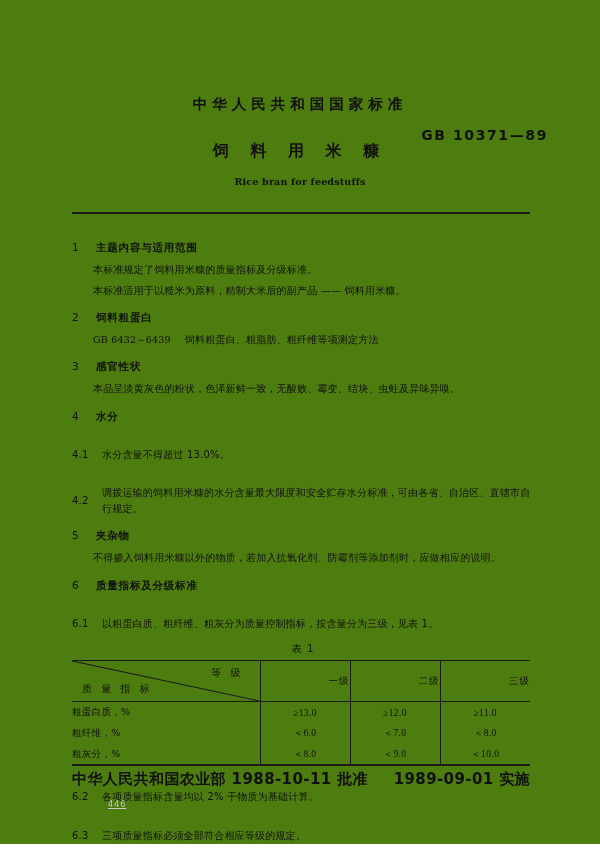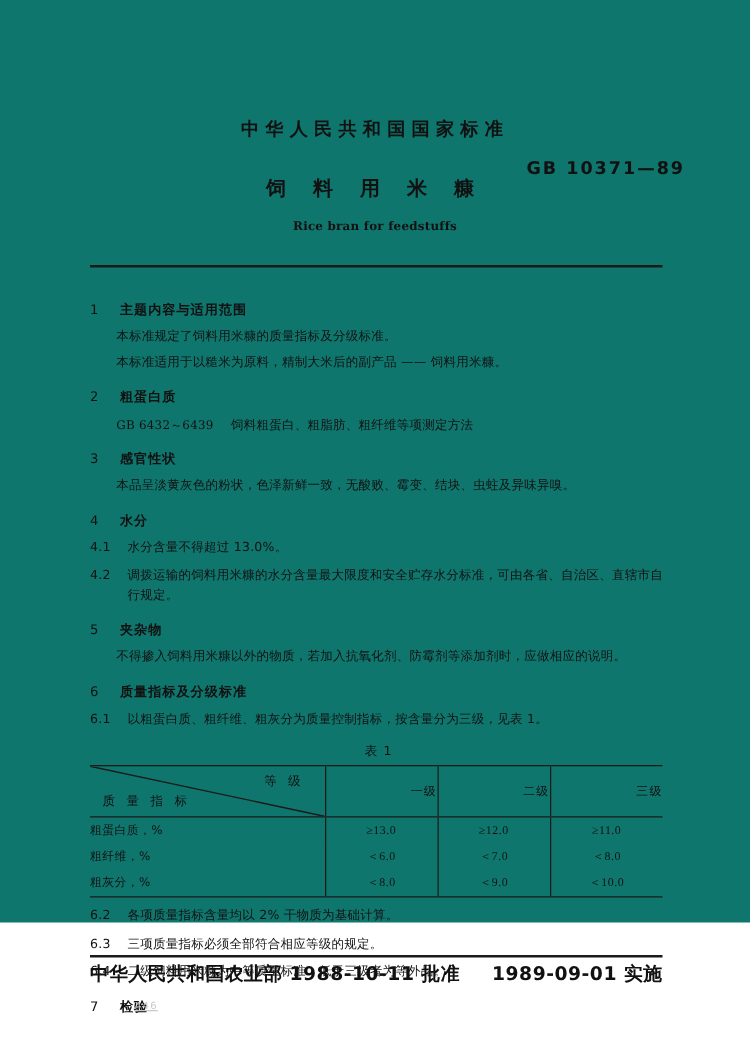--- a/index.html
+++ b/index.html
@@ -13,22 +13,22 @@
     position: relative;
     font-family: "DejaVu Sans", "Liberation Sans", sans-serif;
     color: #111111;
     overflow: hidden;
   }
 
   .page {
     position: absolute;
     left: 0; top: 0;
     width: 600px;
-    height: 738px;
-    background: #0f766e;
+    height: 844px;
+    background: #4d7c0f;
   }
 
   
   .header {
     position: absolute;
     left: 0;
     top: 96px;
     width: 600px;
     text-align: center;
   }
@@ -115,24 +115,24 @@
     color: #111;
     margin-top: 7px;
     text-indent: 21px;
     line-height: 1.55;
     letter-spacing: 0.2px;
   }
   .para.tight { margin-top: 5px; }
 
   .numpara {
     display: flex;
-    align-items: flex-start;
-    font-size: 10px;
-    color: #111;
-    margin-top: 7px;
+    align-items: center;
+    font-size: 10px;
+    color: #111;
+    margin-top: 23px;
     line-height: 1.55;
     letter-spacing: 0.2px;
   }
   .numpara .num {
     width: 30px;
     flex: none;
   }
   .numpara .txt { flex: 1; }
 
   .ref-line {
@@ -274,21 +274,21 @@
 
     <div class="sec">
       <span class="num">1</span>
       <span class="txt">主题内容与适用范围</span>
     </div>
     <div class="para">本标准规定了饲料用米糠的质量指标及分级标准。</div>
     <div class="para tight">本标准适用于以糙米为原料，精制大米后的副产品 —— 饲料用米糠。</div>
 
     <div class="sec">
       <span class="num">2</span>
-      <span class="txt">粗蛋白质</span>
+      <span class="txt">饲料粗蛋白</span>
     </div>
     <div class="ref-line">
       <span class="gbcode">GB 6432～6439</span><span>饲料粗蛋白、粗脂肪、粗纤维等项测定方法</span>
     </div>
 
     <div class="sec">
       <span class="num">3</span>
       <span class="txt">感官性状</span>
     </div>
     <div class="para">本品呈淡黄灰色的粉状，色泽新鲜一致，无酸败、霉变、结块、虫蛀及异味异嗅。</div>

